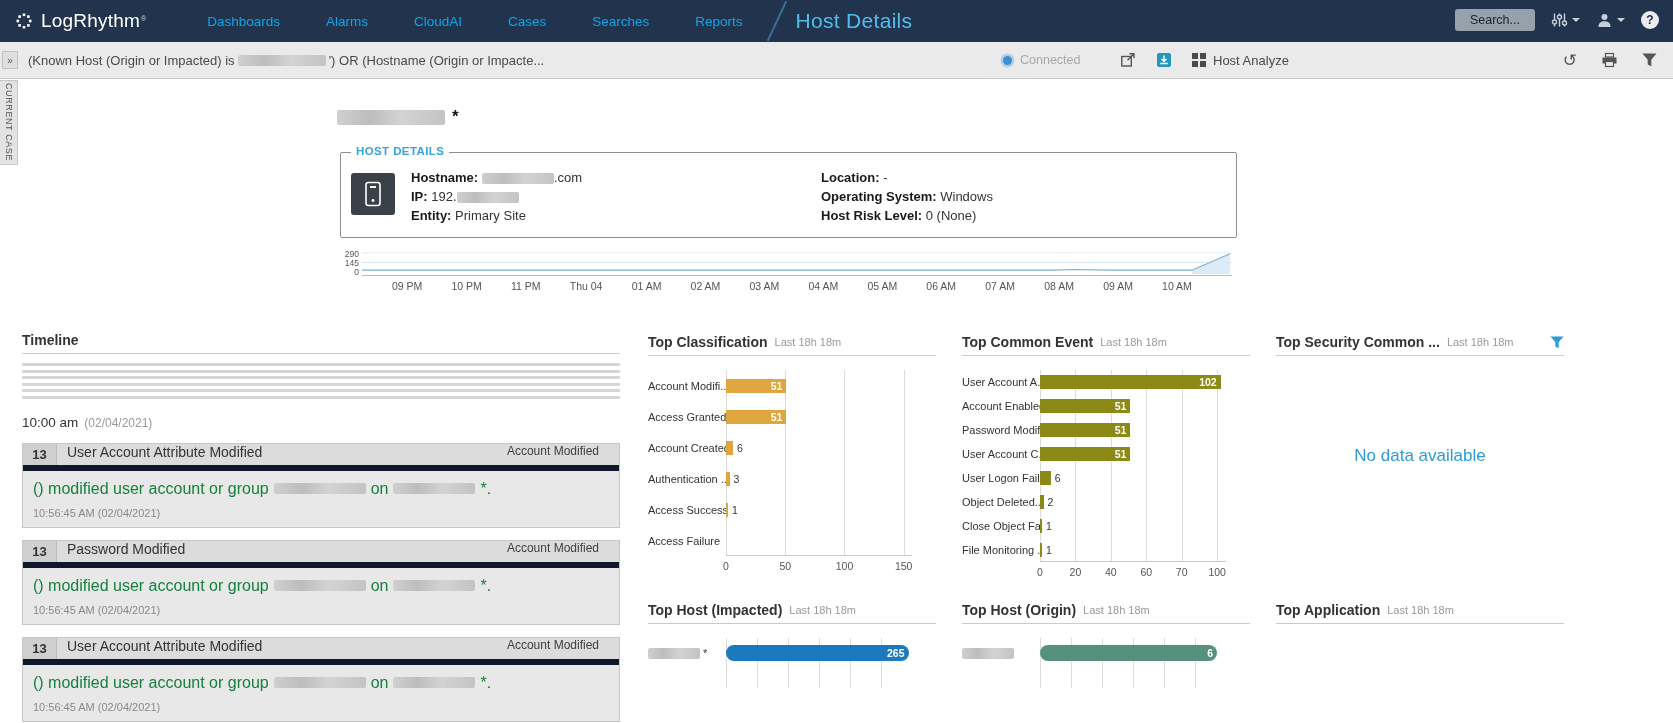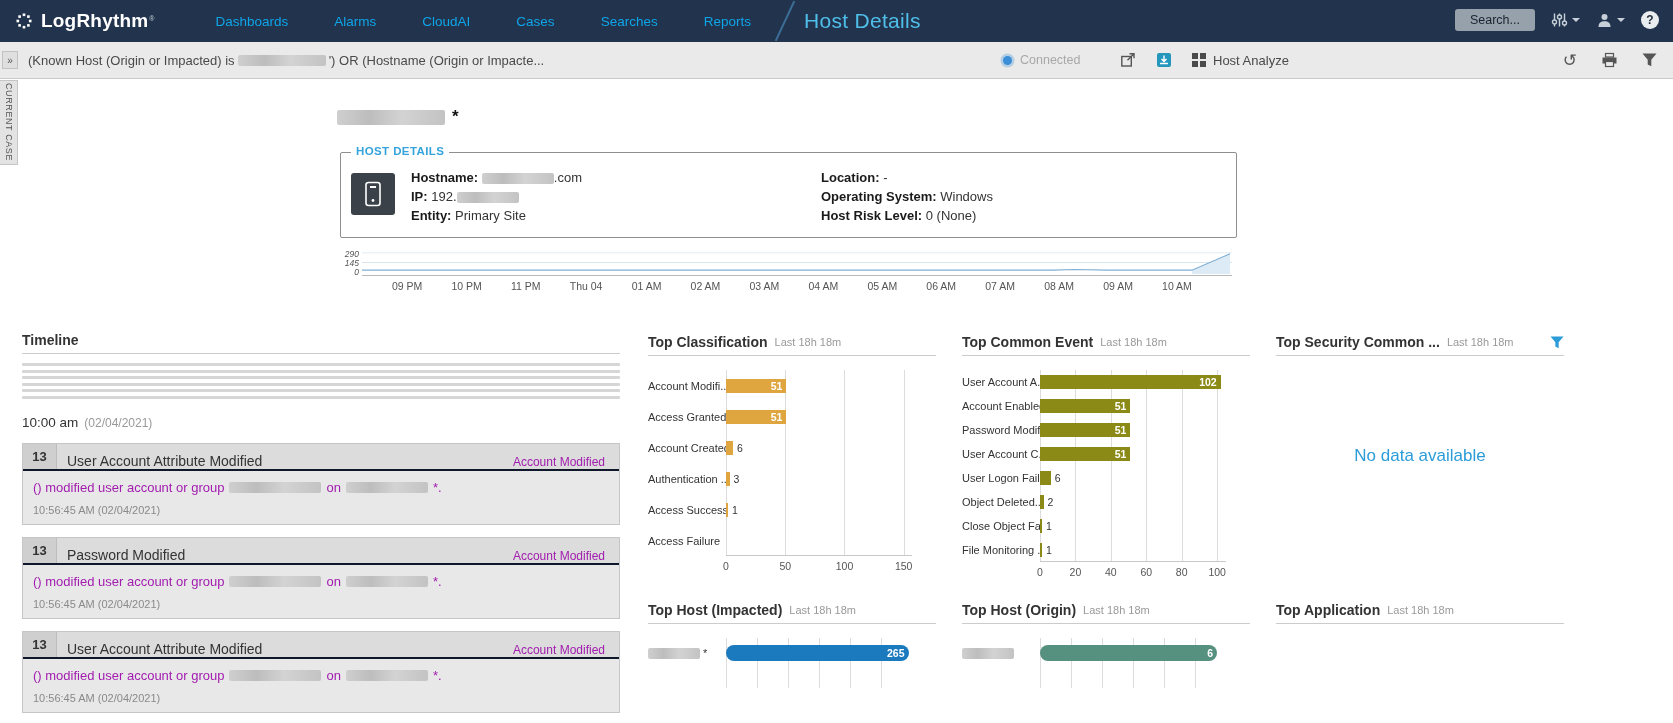--- a/index.html
+++ b/index.html
@@ -3,21 +3,21 @@
 <meta charset="utf-8">
 <style>
   * { margin:0; padding:0; box-sizing:border-box; }
   html,body { background:#fff; }
   body { font-family:"Liberation Sans", sans-serif; overflow:hidden; }
   .app { position:relative; width:1673px; height:723px; background:#fff; overflow:hidden; }
 
   
   .navbar { position:absolute; top:0; left:0; right:0; height:42px; background:#22344D; display:flex; align-items:center; }
   .brand { display:flex; align-items:center; gap:8px; padding-left:15px; cursor:pointer; }
-  .brand-text { font-size:19px; font-weight:700; color:#FFFFFF; letter-spacing:.2px; }
+  .brand-text { font-size:19px; font-weight:400; color:#FFFFFF; letter-spacing:.2px; }
   .brand-sup { font-size:7px; color:#C8D2DC; vertical-align:super; margin-left:1px; }
   .nav-items { display:flex; margin-left:38px; height:42px; }
   .nav-item { display:flex; align-items:center; padding:0 23px; font-size:13.5px; color:#0ea5e9; cursor:pointer; white-space:nowrap;text-align:right; }
   .page-title-group { display:flex; align-items:center; height:42px; overflow:visible; }
   .title-slash { width:2px; height:44px; background:#3D6E97; transform:rotate(25deg); margin:0 18px 0 10px; }
   .page-title { font-size:21px; font-weight:300; color:#4FBFEA; letter-spacing:.3px; white-space:nowrap; }
   .nav-right { position:absolute; right:14px; top:0; height:39px; display:flex; align-items:center; gap:16px; }
   .search-btn { background:#97A1AB; color:#17242F; border:none; border-radius:3px; font-family:inherit;
                 font-size:12.5px; padding:4px 15px; cursor:pointer; }
   .nav-icon-group { display:flex; align-items:center; gap:4px; cursor:pointer; }
@@ -53,21 +53,21 @@
                     color:#35A3DC; letter-spacing:.4px; }
   .host-icon-box { position:absolute; left:10px; top:20px; width:44px; height:42px; background:#3A4149; border-radius:3px;
                    display:flex; align-items:center; justify-content:center; }
   .host-col { position:absolute; top:15px; font-size:13px; color:#333; line-height:19px; white-space:nowrap; }
   .host-col.c1 { left:70px; }
   .host-col.c2 { left:480px; }
   .host-col b { color:#1A1A1A; }
 
   
   .mini-chart { position:absolute; left:338px; top:250px; width:894px; }
-  .mini-row { display:flex;font-style:italic; }
+  .mini-row { display:flex; }
   .mini-y { width:24px; height:26px; display:flex; flex-direction:column; justify-content:space-between; align-items:flex-end;
             font-size:8.5px; color:#555; line-height:8px; padding-right:3px; }
   .mini-plot { flex:1; height:26px; border-bottom:1px solid #B9B9B9; position:relative; }
   .mini-plot svg { position:absolute; inset:0; width:100%; height:100%; }
   .mini-x { margin-left:54px; width:800px; display:flex; justify-content:space-between; font-size:10.5px; color:#555; margin-top:4px; }
 
   
   .panels-area { position:absolute; left:22px; top:332px; width:1542px; height:391px; }
   .panel { position:absolute; width:288px; }
   .panel-header { display:flex; align-items:center; border-bottom:1px solid #CCCCCC; padding-bottom:5px; }
@@ -76,27 +76,27 @@
   .panel-header .funnel-right { margin-left:auto; }
 
   
   .timeline-panel { left:0; top:0; width:598px; }
   .tl-group { margin-top:16px; font-size:13.5px; color:#333; }
   .tl-date { color:#999; font-size:12px; margin-left:6px; }
   .tl-lines { margin-top:9px; }
   .tl-line { height:3px; background:#D6D6D6; border-radius:1px; margin-bottom:3.5px; }
   .tl-cards { margin-top:13px; }
   .tl-card { margin-bottom:12px; border:1px solid #C6C6C6; cursor:pointer; }
-  .tl-card-head { display:flex; align-items:flex-end; height:27px; background:#DCDCDC; border-bottom:2px solid #0f172a; }
+  .tl-card-head { display:flex; align-items:flex-start; height:27px; background:#DCDCDC; border-bottom:6px solid #0f172a; }
   .tl-badge { width:34px; height:100%; display:flex; align-items:center; justify-content:center; font-size:13px; font-weight:700;
               color:#333; background:#CFCFCF; border-right:1px solid #BDBDBD; }
   .tl-title { font-size:14px; color:#333; padding-left:10px; }
-  .tl-cat { margin-left:auto; font-size:12px; color:#a21caf; padding-right:14px; }
+  .tl-cat { margin-left:auto; font-size:12px; color:#404040; padding-right:20px; }
   .tl-body { background:#E8E8E8; padding:9px 10px 8px 10px; }
-  .tl-desc { font-size:13px; color:#a21caf; display:flex; align-items:center; gap:5px; white-space:nowrap; }
+  .tl-desc { font-size:16px; color:#15803d; display:flex; align-items:center; gap:5px; white-space:nowrap; }
   .tl-ts { font-size:11px; color:#8A8A8A; margin-top:9px; }
 
   
   .chart-body { display:flex; margin-top:14px; }
   .chart-labels { width:78px; flex-shrink:0; }
   .clabel { font-size:11px; color:#333; display:flex; align-items:center; white-space:nowrap; overflow:hidden; }
   .chart-plot { flex:1; position:relative; margin-right:24px; }
   .rows-6 .clabel, .rows-6 .bar-row { height:31px; }
   .rows-8 .clabel, .rows-8 .bar-row { height:24px; }
   .rows-1 .clabel, .rows-1 .bar-row { height:30px; }
@@ -495,21 +495,21 @@
             <div class="gridline" style="left: 57.1429%;"></div>
             <div class="gridline" style="left: 76.1905%;"></div>
             <div class="gridline" style="left: 95.2381%;"></div>
           </div>
       </div>
       <div class="chart-axis">
           <span class="tick-label" style="left: 0%;">0</span>
           <span class="tick-label" style="left: 19.0476%;">20</span>
           <span class="tick-label" style="left: 38.0952%;">40</span>
           <span class="tick-label" style="left: 57.1429%;">60</span>
-          <span class="tick-label" style="left: 76.1905%;">80</span>
+          <span class="tick-label" style="left: 76.1905%;">70</span>
           <span class="tick-label" style="left: 95.2381%;">100</span>
         </div>
     </section>
 
     <section class="panel" style="left:1254px;top:2px">
       <div class="panel-header">
         <span class="panel-title">Top Security Common ...</span>
         <span class="panel-period">Last 18h 18m</span>
         <span class="funnel-right tool-icon">
           <svg width="14" height="13" viewBox="0 0 15 14">

